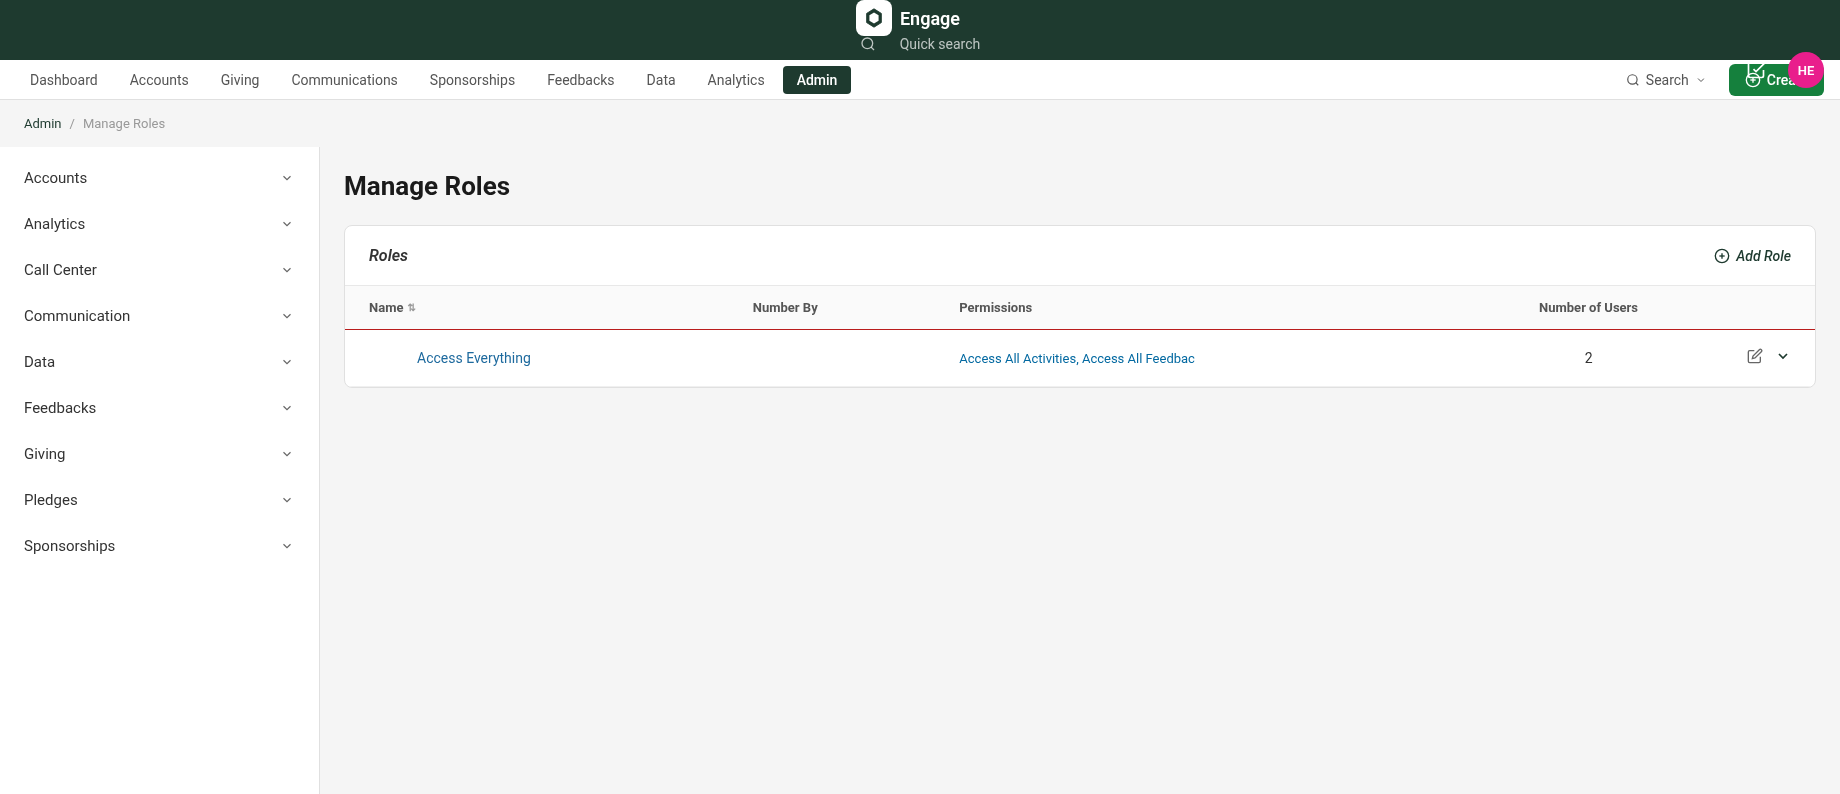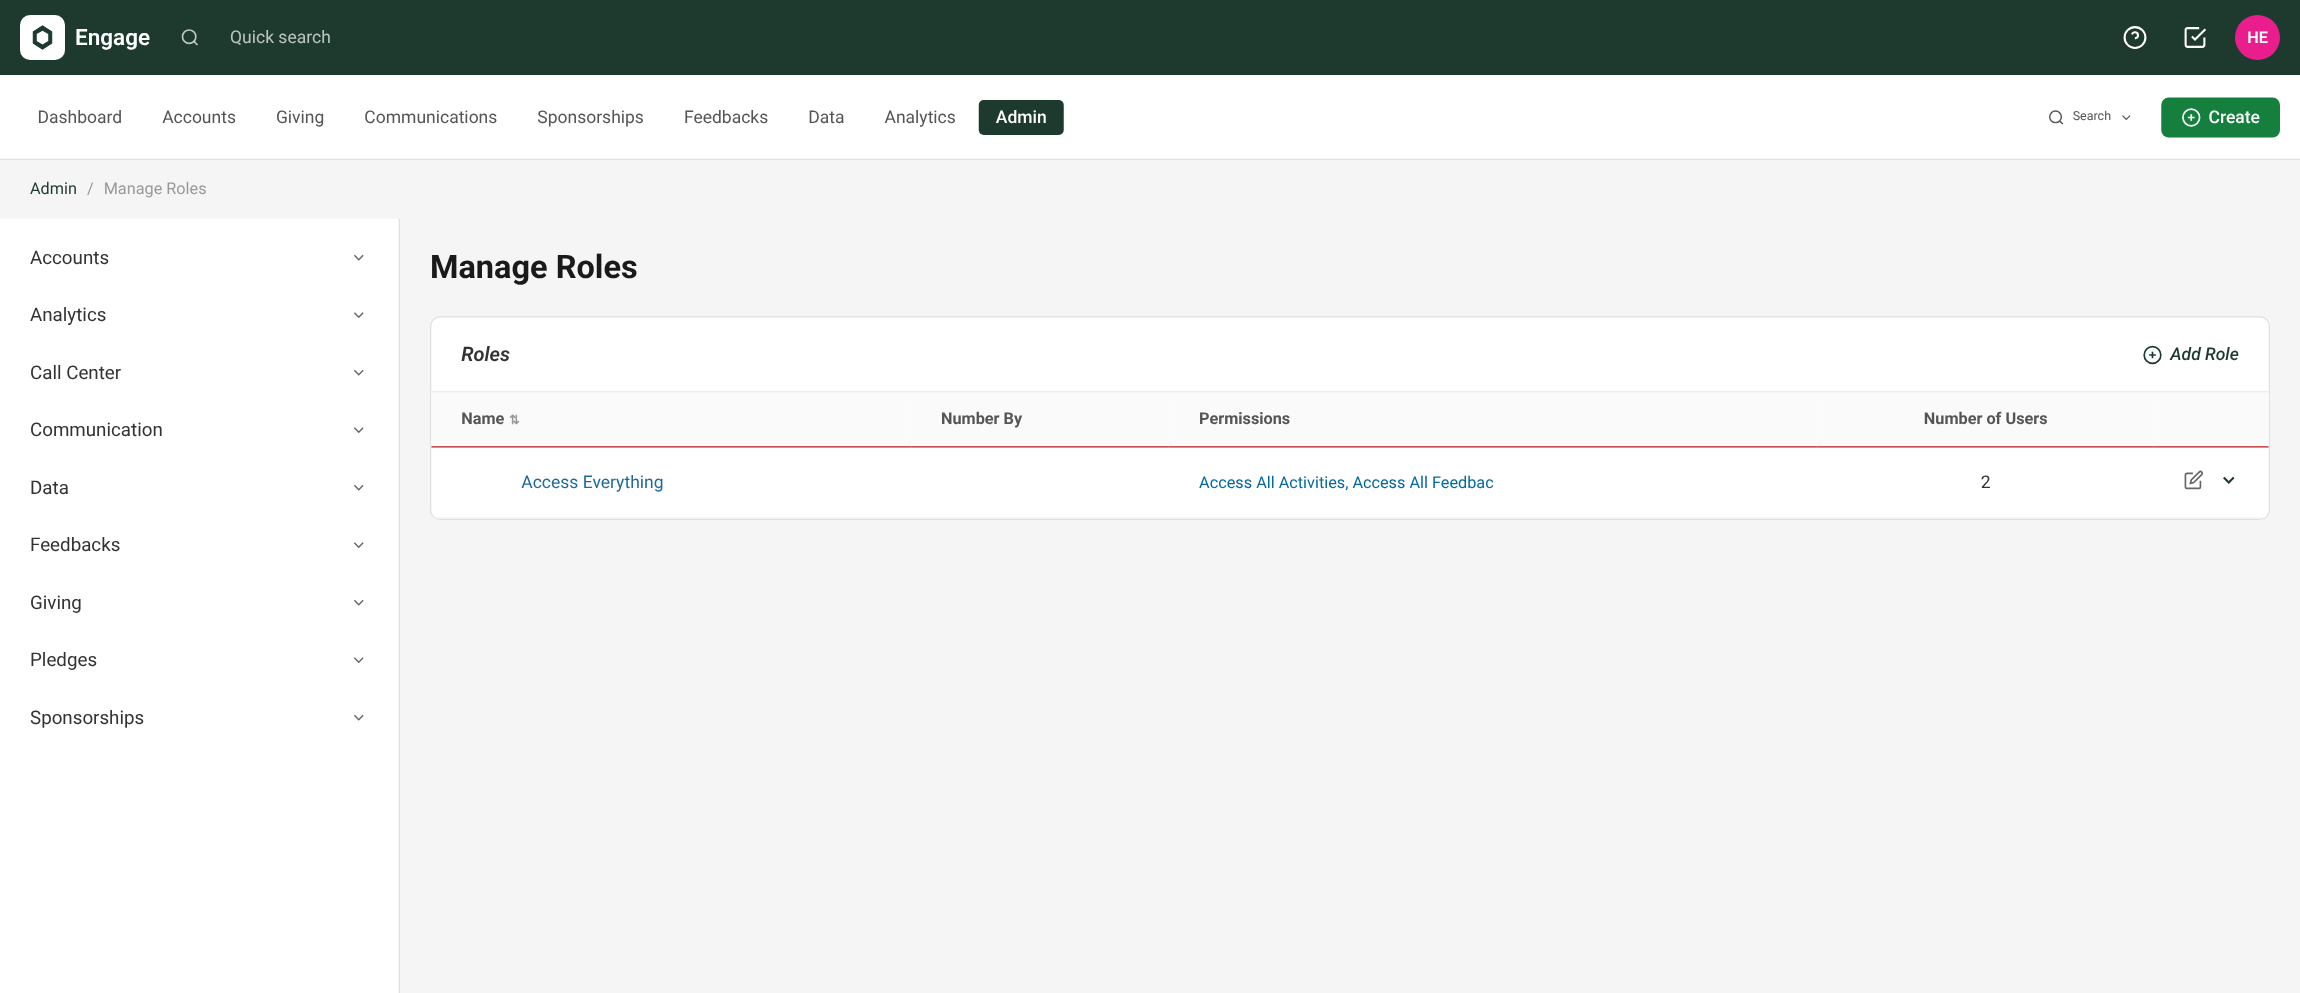--- a/index.html
+++ b/index.html
@@ -6,20 +6,21 @@
     body { font-family: -apple-system, BlinkMacSystemFont, 'Segoe UI', Roboto, sans-serif; background: #f5f5f5; color: #333; }
 
     
     .top-bar {
       background: #1e3a2f;
       height: 60px;
       display: flex;
       align-items: center;
       padding: 0 16px;
       position: relative;
+      flex-direction: column;
     }
     .top-bar-logo {
       display: flex;
       align-items: center;
       gap: 8px;
       color: white;
       font-size: 18px;
       font-weight: 600;
       margin-right: 24px;
     }
@@ -71,21 +72,21 @@
       justify-content: center;
       color: white;
       font-size: 13px;
       font-weight: 600;
       cursor: pointer;
     }
 
     
     .secondary-nav {
       background: white;
-      height: 68px;
+      height: 40px;
       display: flex;
       align-items: center;
       padding: 0 16px;
       border-bottom: 1px solid #e0e0e0;
       gap: 4px;
     }
     .nav-item {
       padding: 6px 14px;
       font-size: 14px;
       color: #555;
@@ -102,21 +103,21 @@
       margin-left: auto;
       display: flex;
       align-items: center;
       gap: 12px;
     }
     .search-btn {
       display: flex;
       align-items: center;
       gap: 6px;
       color: #555;
-      font-size: 10px;
+      font-size: 14px;
       cursor: pointer;
       padding: 6px 10px;
       border-radius: 4px;
     }
     .create-btn {
       display: flex;
       align-items: center;
       gap: 6px;
       background: #15803d;
       color: white;

